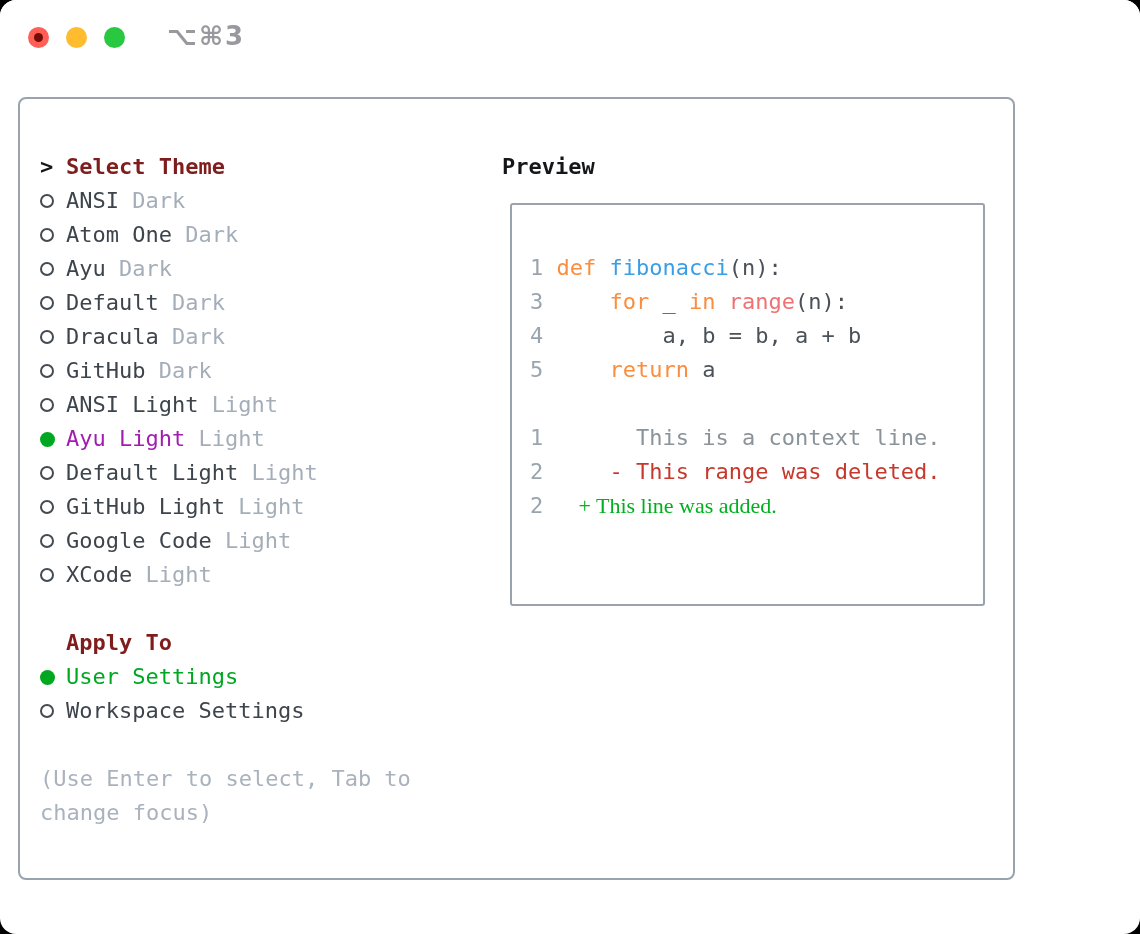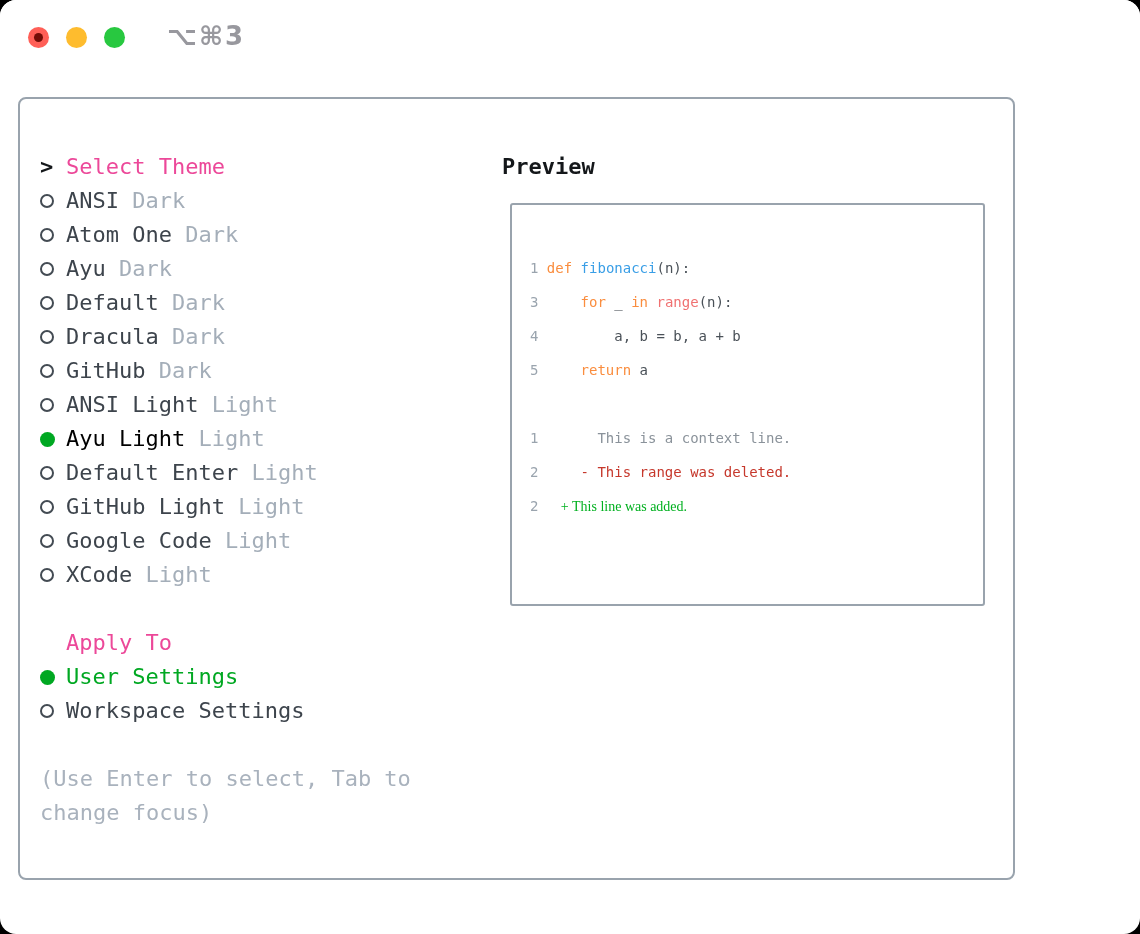--- a/index.html
+++ b/index.html
@@ -24,36 +24,36 @@
   
   .panel{
     position:absolute;left:18px;top:97px;width:993px;height:779px;
     border:2px solid #99a3ad;border-radius:8px;background:#fff;
   }
   .left-col{position:absolute;left:20px;top:51px;font-size:22px;line-height:34px}
   .row{display:flex;align-items:center;height:34px;white-space:pre}
   .marker{width:26px;flex:none;display:inline-flex;align-items:center;color:#14171a}
   .radio{width:14px;height:14px;box-sizing:border-box;border:2px solid #434b53;border-radius:50%;background:transparent}
   .radio-sel{width:15px;height:15px;border:none}
-  .hdr-label{font-weight:normal;color:#ec4899}
+  .hdr-label{font-weight:bold;color:#7f1d1d}
   .hdr-marker{font-weight:bold}
   .t-name{color:#3d444c}
   .t-variant{color:#a4aeb9}
   .gap{height:34px}
   .hint-line{height:34px;white-space:pre;color:#a9b2bd}
   
   .preview-hdr{
     position:absolute;left:482px;top:51px;height:34px;line-height:34px;
     font-size:22px;font-weight:bold;color:#14171a;white-space:pre;
   }
   .preview-box{
     position:absolute;left:490px;top:104px;width:471px;height:399px;
     border:2px solid #99a3ad;border-radius:3px;background:#fff;
   }
-  .code{position:absolute;left:18px;top:46px;font-size:14px;line-height:34px}
+  .code{position:absolute;left:18px;top:46px;font-size:22px;line-height:34px}
   .code-line{height:34px;white-space:pre}
 </style>
 </head>
 <body>
 
 <div class="window">
 
   <div class="titlebar">
     <div class="dot dot-red"></div>
     <div class="dot dot-yellow"></div>
@@ -69,22 +69,22 @@
       </div>
 
       <div id="theme-list">
           <div class="row"><span class="marker"><span class="radio"></span></span><span class="t-name">ANSI</span><span class="t-variant"> Dark</span></div>
           <div class="row"><span class="marker"><span class="radio"></span></span><span class="t-name">Atom One</span><span class="t-variant"> Dark</span></div>
           <div class="row"><span class="marker"><span class="radio"></span></span><span class="t-name">Ayu</span><span class="t-variant"> Dark</span></div>
           <div class="row"><span class="marker"><span class="radio"></span></span><span class="t-name">Default</span><span class="t-variant"> Dark</span></div>
           <div class="row"><span class="marker"><span class="radio"></span></span><span class="t-name">Dracula</span><span class="t-variant"> Dark</span></div>
           <div class="row"><span class="marker"><span class="radio"></span></span><span class="t-name">GitHub</span><span class="t-variant"> Dark</span></div>
           <div class="row"><span class="marker"><span class="radio"></span></span><span class="t-name">ANSI Light</span><span class="t-variant"> Light</span></div>
-          <div class="row"><span class="marker"><span class="radio radio-sel" style="background: rgb(0, 168, 34);"></span></span><span class="t-name" style="color: #000000; text-align: right;">Ayu Light</span><span class="t-variant"> Light</span></div>
-          <div class="row"><span class="marker"><span class="radio"></span></span><span class="t-name">Default Enter</span><span class="t-variant"> Light</span></div>
+          <div class="row"><span class="marker"><span class="radio radio-sel" style="background: rgb(0, 168, 34);"></span></span><span class="t-name" style="color: #a21caf; text-align: right;">Ayu Light</span><span class="t-variant"> Light</span></div>
+          <div class="row"><span class="marker"><span class="radio"></span></span><span class="t-name">Default Light</span><span class="t-variant"> Light</span></div>
           <div class="row"><span class="marker"><span class="radio"></span></span><span class="t-name">GitHub Light</span><span class="t-variant"> Light</span></div>
           <div class="row"><span class="marker"><span class="radio"></span></span><span class="t-name">Google Code</span><span class="t-variant"> Light</span></div>
           <div class="row"><span class="marker"><span class="radio"></span></span><span class="t-name">XCode</span><span class="t-variant"> Light</span></div>
         </div>
 
       <div class="gap"></div>
 
       <div class="row">
         <span class="marker"></span><span class="hdr-label">Apply To</span>
       </div>

